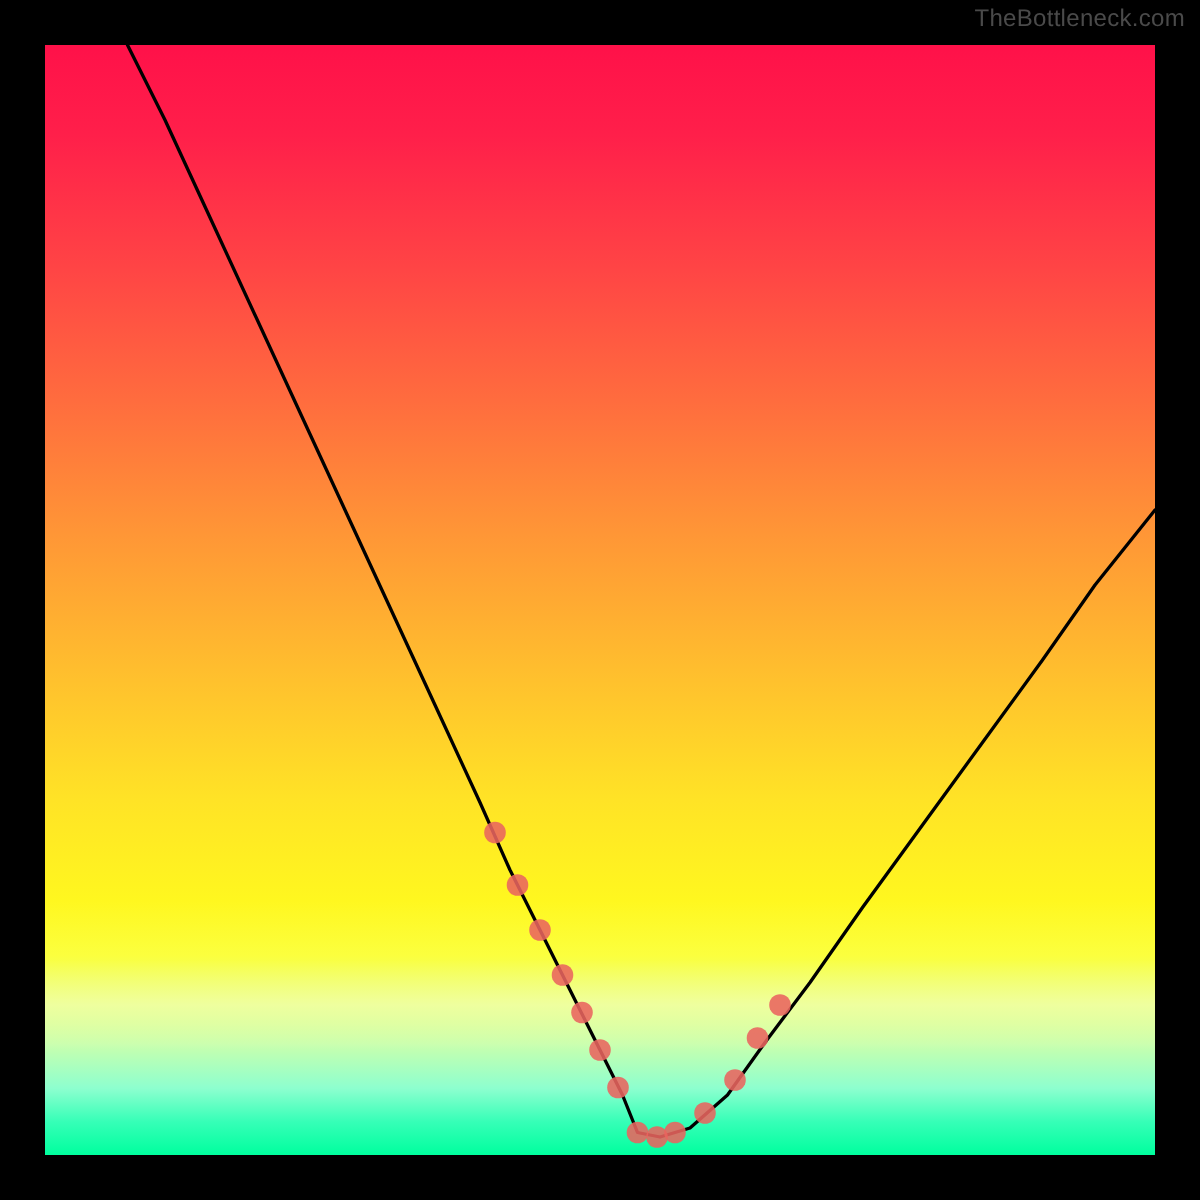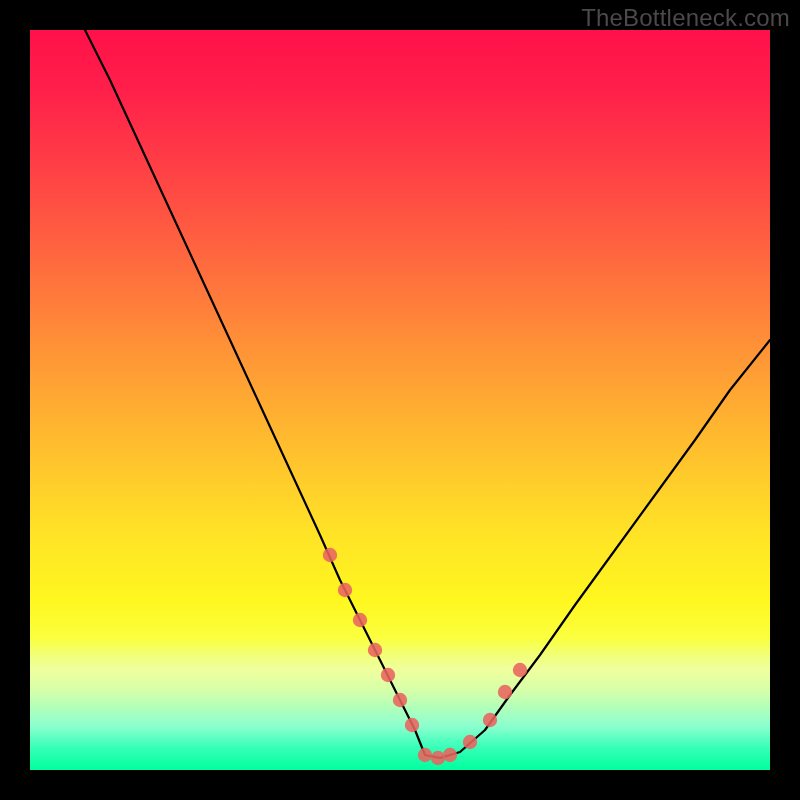--- a/index.html
+++ b/index.html
@@ -65,21 +65,21 @@
     top: 0;
     width: 740px;
     height: 740px;
     overflow: visible;
   }
   .attribution {
     position: absolute;
     right: 10px;
     top: 4px;
     color: #4a4a4a;
-    font-size: 24px;
+    font-size: 16px;
     font-weight: 500;
     letter-spacing: 0.2px;
   }
 </style>
 </head>
 <body>
 
 <div class="attribution">TheBottleneck.com</div>
 
 <div class="frame">

